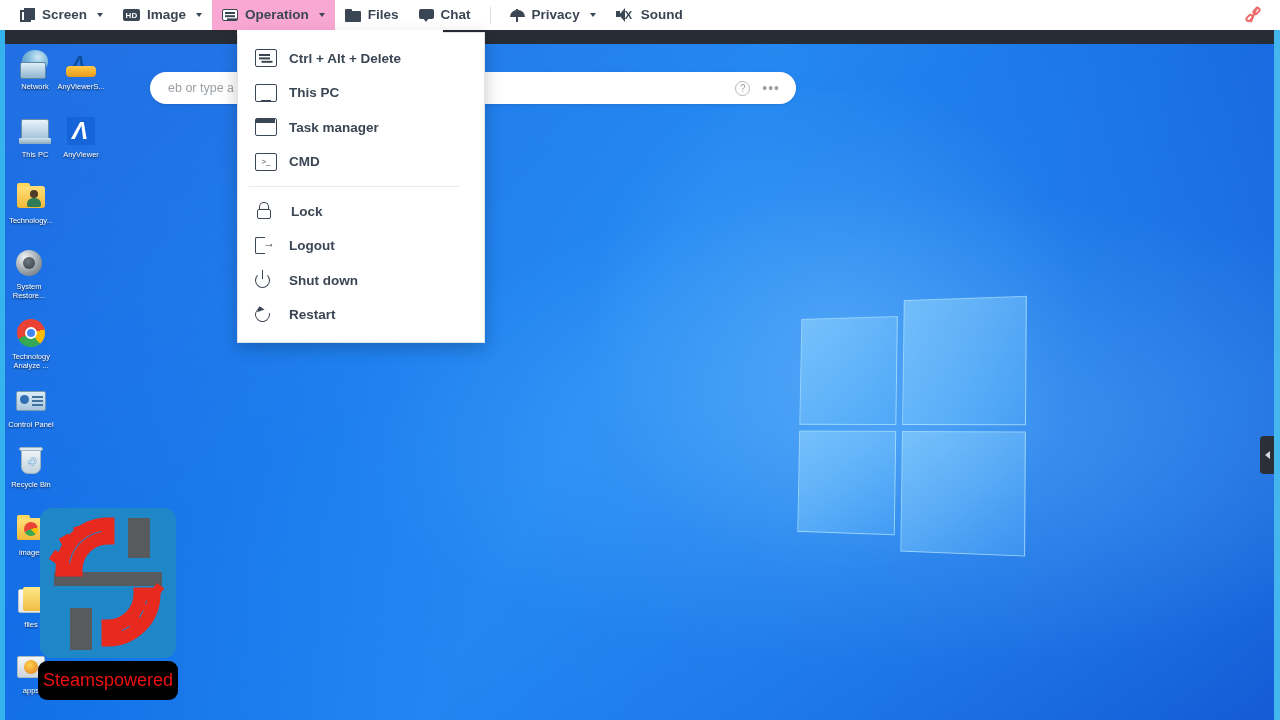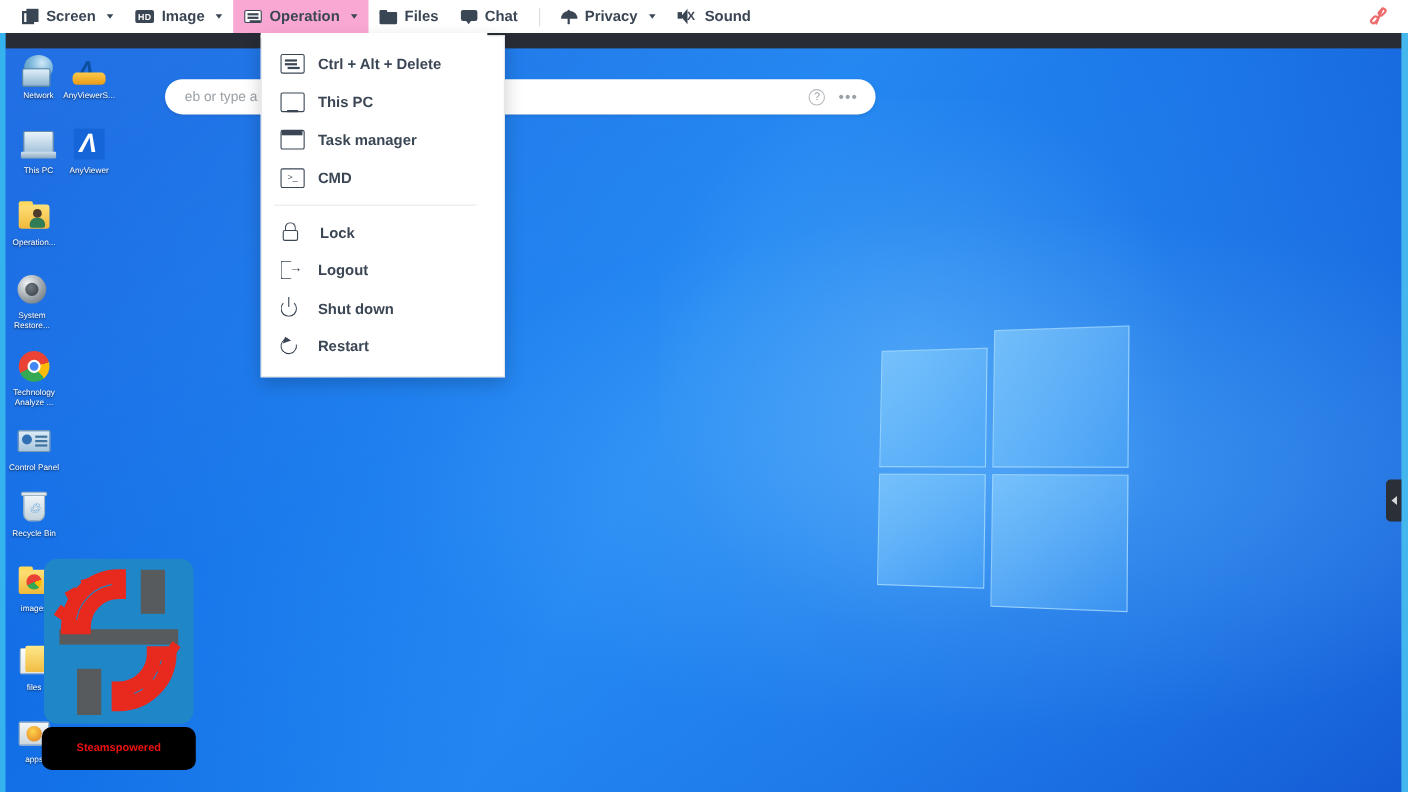--- a/index.html
+++ b/index.html
@@ -281,21 +281,21 @@
   }
   .sb-q {
     width:15px; height:15px; border-radius:50%; border:1.3px solid #b5b9bd;
     color:#9aa0a6; font-size:10px; display:flex; align-items:center; justify-content:center;
     margin-right:12px; flex:none;
   }
   .sb-dots { margin-right:16px; color:#9aa0a6; font-size:14px; letter-spacing:1px; flex:none; }
 
   
   .menu {
-    position:absolute; left:237px; top:32px; width:222px;
+    position:absolute; left:237px; top:32px; width:248px;
     background:#ffffff;
     border:1px solid #e2e4e8;
     box-shadow: 0 5px 16px rgba(0,0,0,0.22);
     padding: 8px 14px 10px 0;
     z-index: 60;
   }
   .menu-item {
     display:flex; align-items:center; height: 34.5px;
     padding-left: 17px; cursor: default;
   }
@@ -354,21 +354,21 @@
     background:#1f86c8; border-radius:12px; z-index: 25;
     overflow:hidden;
   }
   .steam-widget svg { position:absolute; left:0; top:0; }
   .steam-badge {
     position:absolute; left:38px; top:661px; width:140px; height:39px;
     background:#000000; border-radius:9px; z-index: 26;
     display:flex; align-items:center; justify-content:center;
   }
   .steam-badge span {
-    color:#ee1111; font-size:10px; font-weight:bold;
+    color:#ee1111; font-size:18px; font-weight:normal;
     font-family:"Liberation Sans", sans-serif;
   }
 
   
   .collapse-handle {
     position:absolute; right:6px; top:436px; width:14px; height:38px;
     background:#2b2f38; border-radius:4px 0 0 4px; z-index: 35;
     display:flex; align-items:center; justify-content:center;
   }
   .collapse-handle .chev {
@@ -483,21 +483,21 @@
       <span class="glyph">
           <i class="art-avblue"></i>
         </span>
       <span class="cap">AnyViewer</span>
     </div>
     <div class="dicon" style="left:2px;  top:152px;">
       <span class="glyph">
           <i class="art-folder"></i>
           <i class="art-person"></i>
         </span>
-      <span class="cap">Operation...</span>
+      <span class="cap">Technology...</span>
     </div>
     <div class="dicon" style="left:0;  top:218px;">
       <span class="glyph">
           <i class="art-sysres"></i>
         </span>
       <span class="cap">System Restore...</span>
     </div>
     <div class="dicon" style="left:2px;  top:288px;">
       <span class="glyph">
           <i class="art-chrome"></i>

